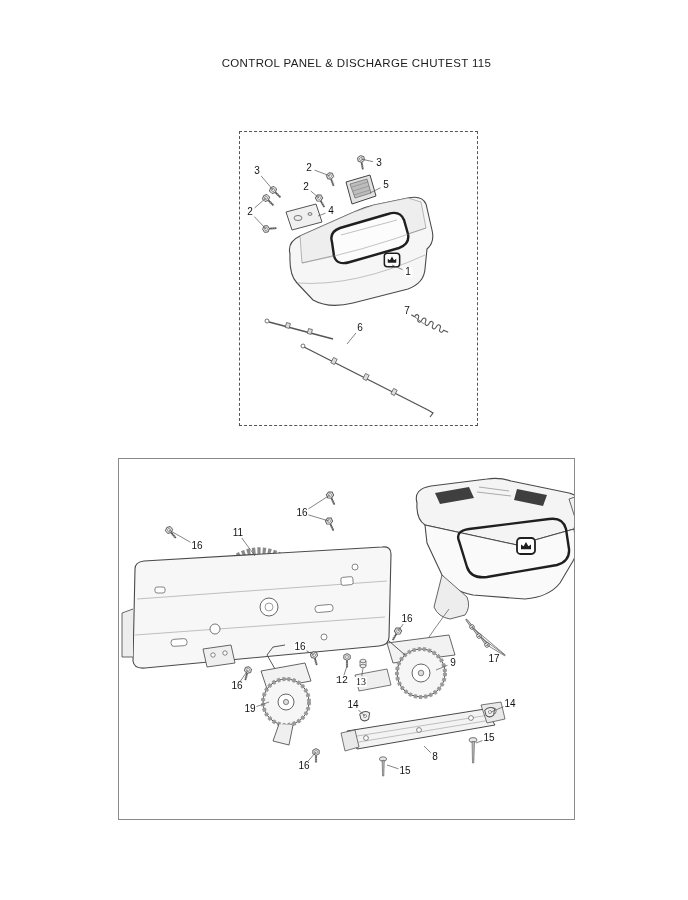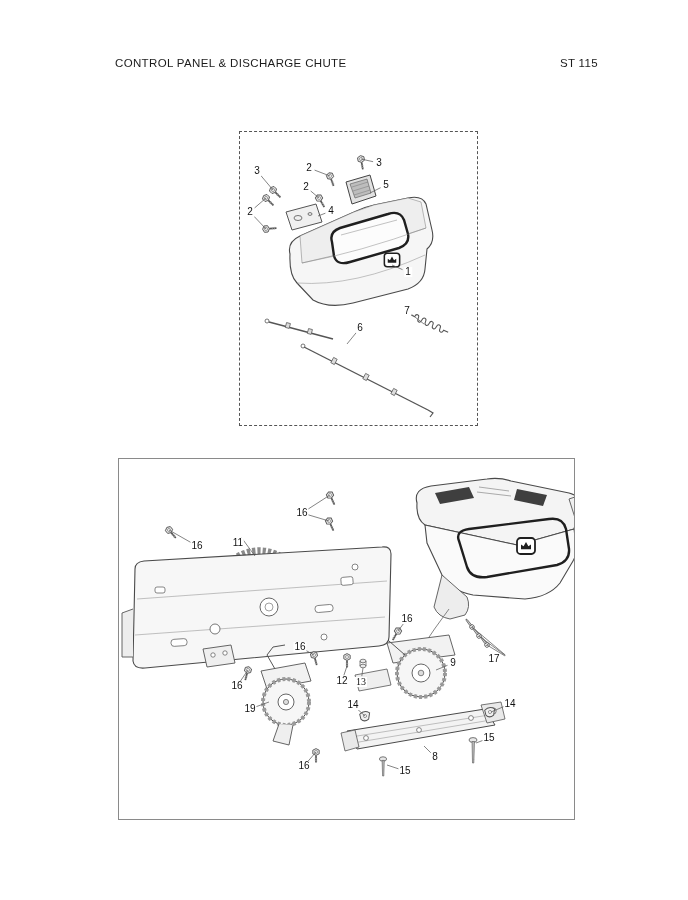--- a/index.html
+++ b/index.html
@@ -2,21 +2,21 @@
 <html><head>
 <meta charset="utf-8">
 <style>
   html,body { margin:0; padding:0; background:#ffffff; }
   .page {
     position:relative; width:688px; height:900px; background:#ffffff;
     font-family:"Liberation Sans", sans-serif; overflow:hidden;
   }
   .header {
     position:absolute; top:57px; left:115px; right:90px;
-    display:flex; justify-content:space-between; align-items:baseline;
+    display:flex; justify-content:center; align-items:baseline;
     font-size:11.5px; color:#1c1c1c; letter-spacing:0.35px;
   }
   .diagram { position:absolute; background:#fff; }
   .diagram.top  { left:239px; top:131px; width:237px; height:293px; border:1px dashed #555; }
   .diagram.bottom { left:118px; top:458px; width:455px; height:360px; border:1px solid #8a8a8a; }
   svg.art, svg.leaders { position:absolute; left:0; top:0; width:100%; height:100%; }
   svg.art { z-index:0; }
   svg.leaders { z-index:1; pointer-events:none; }
   svg.leaders line { stroke:#5c5c5c; stroke-width:0.75; }
   .callout {
@@ -261,24 +261,24 @@
         <line x1="136.6" y1="247.9" x2="150" y2="243"></line>
         <line x1="238.4" y1="250.1" x2="246" y2="257"></line>
         <line x1="385.5" y1="247.3" x2="372" y2="253"></line>
         <line x1="188.9" y1="302.4" x2="197" y2="293"></line>
         <line x1="311.8" y1="293.8" x2="305" y2="287"></line>
         <line x1="364.4" y1="281.2" x2="357" y2="284"></line>
         <line x1="280.3" y1="310.1" x2="268" y2="306"></line>
       </svg>
   <span class="callout" style="left: 78px; top: 87px;">16</span>
       <span class="callout" style="left: 183px; top: 54px;">16</span>
-      <span class="callout" style="left: 119px; top: 84px;">11</span>
+      <span class="callout" style="left: 119px; top: 74px;">11</span>
       <span class="callout" style="left: 118px; top: 227px;">16</span>
       <span class="callout" style="left: 181px; top: 188px;">16</span>
-      <span class="callout" style="left: 223px; top: 222px;">12</span>
+      <span class="callout" style="left: 223px; top: 222px; font-family: Liberation Mono, monospace;">12</span>
       <span class="callout" style="left: 242px; top: 223px; font-family: Liberation Serif, serif;">13</span>
       <span class="callout" style="left: 288px; top: 160px;">16</span>
       <span class="callout" style="left: 334px; top: 204px;">9</span>
       <span class="callout" style="left: 375px; top: 200px;">17</span>
       <span class="callout" style="left: 131px; top: 250px;">19</span>
       <span class="callout" style="left: 234px; top: 246px;">14</span>
       <span class="callout" style="left: 391px; top: 245px;">14</span>
       <span class="callout" style="left: 185px; top: 307px;">16</span>
       <span class="callout" style="left: 316px; top: 298px;">8</span>
       <span class="callout" style="left: 370px; top: 279px;">15</span>

